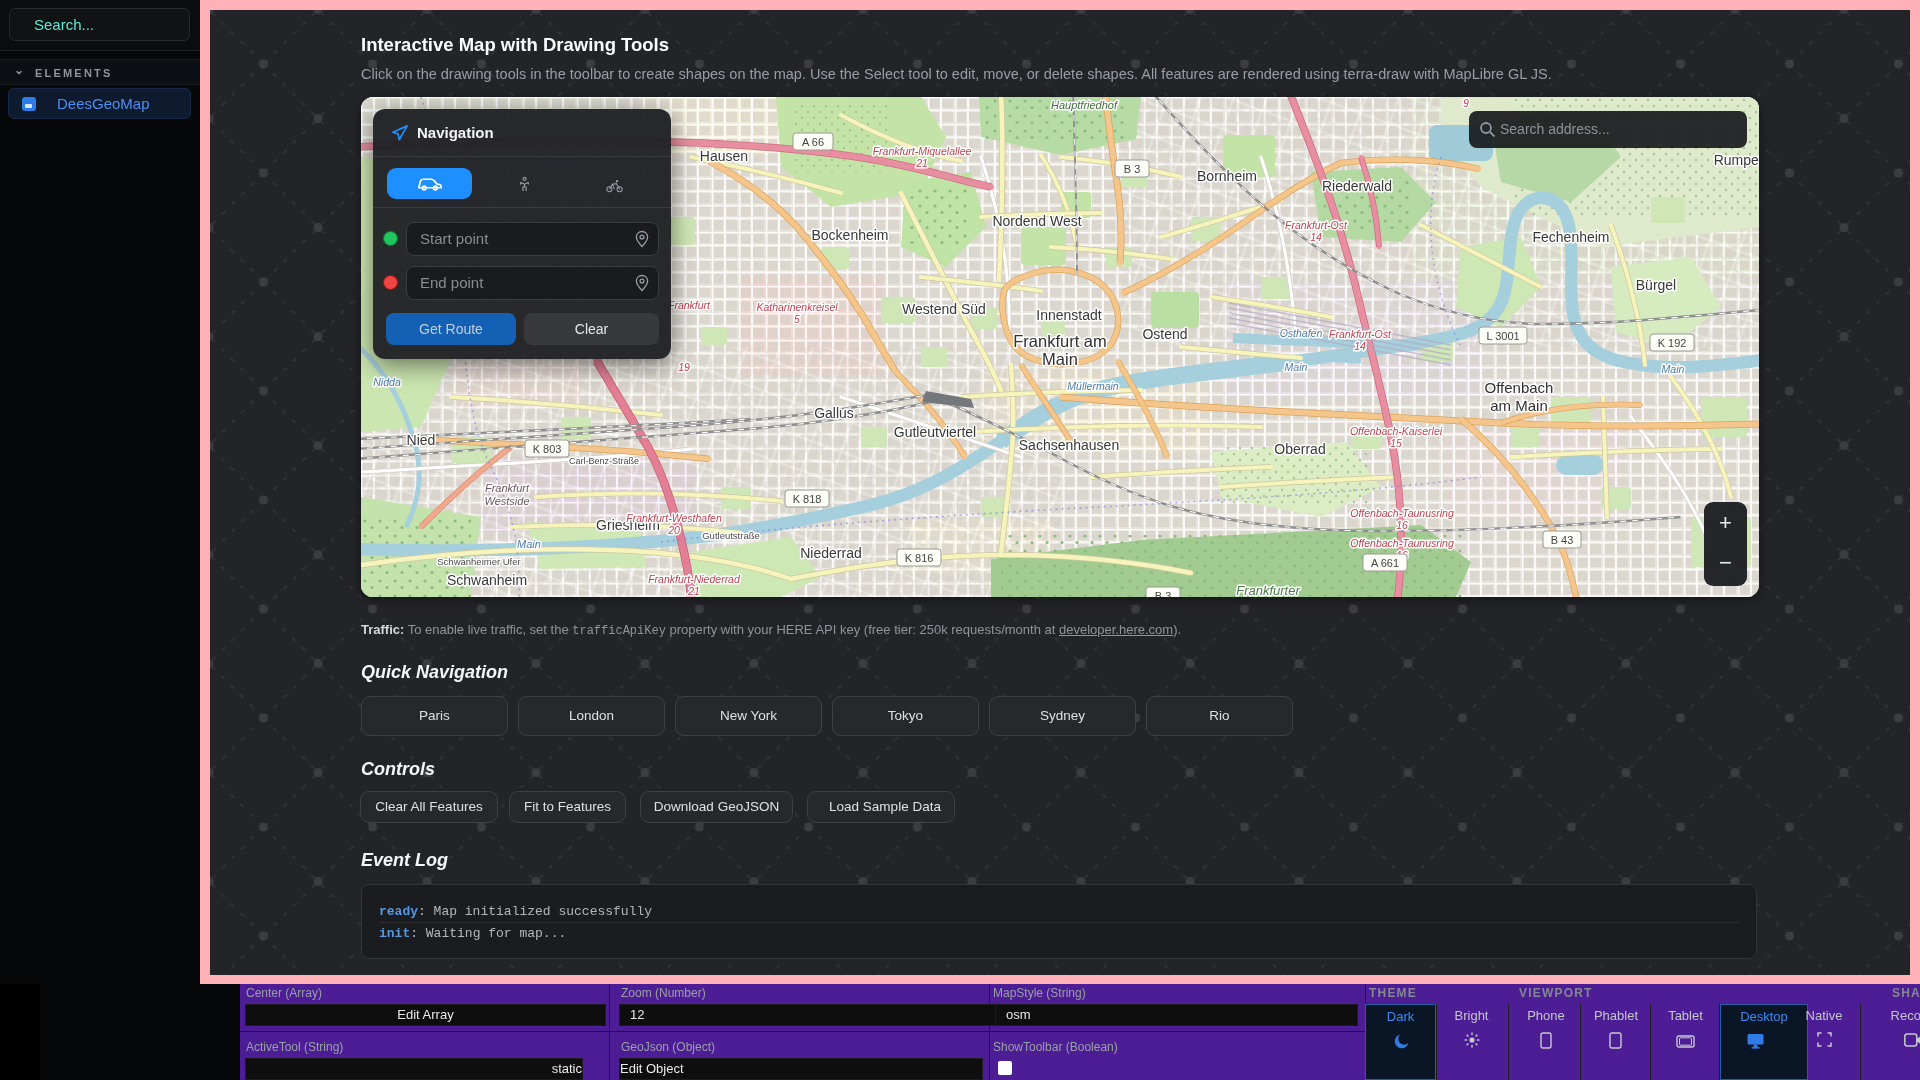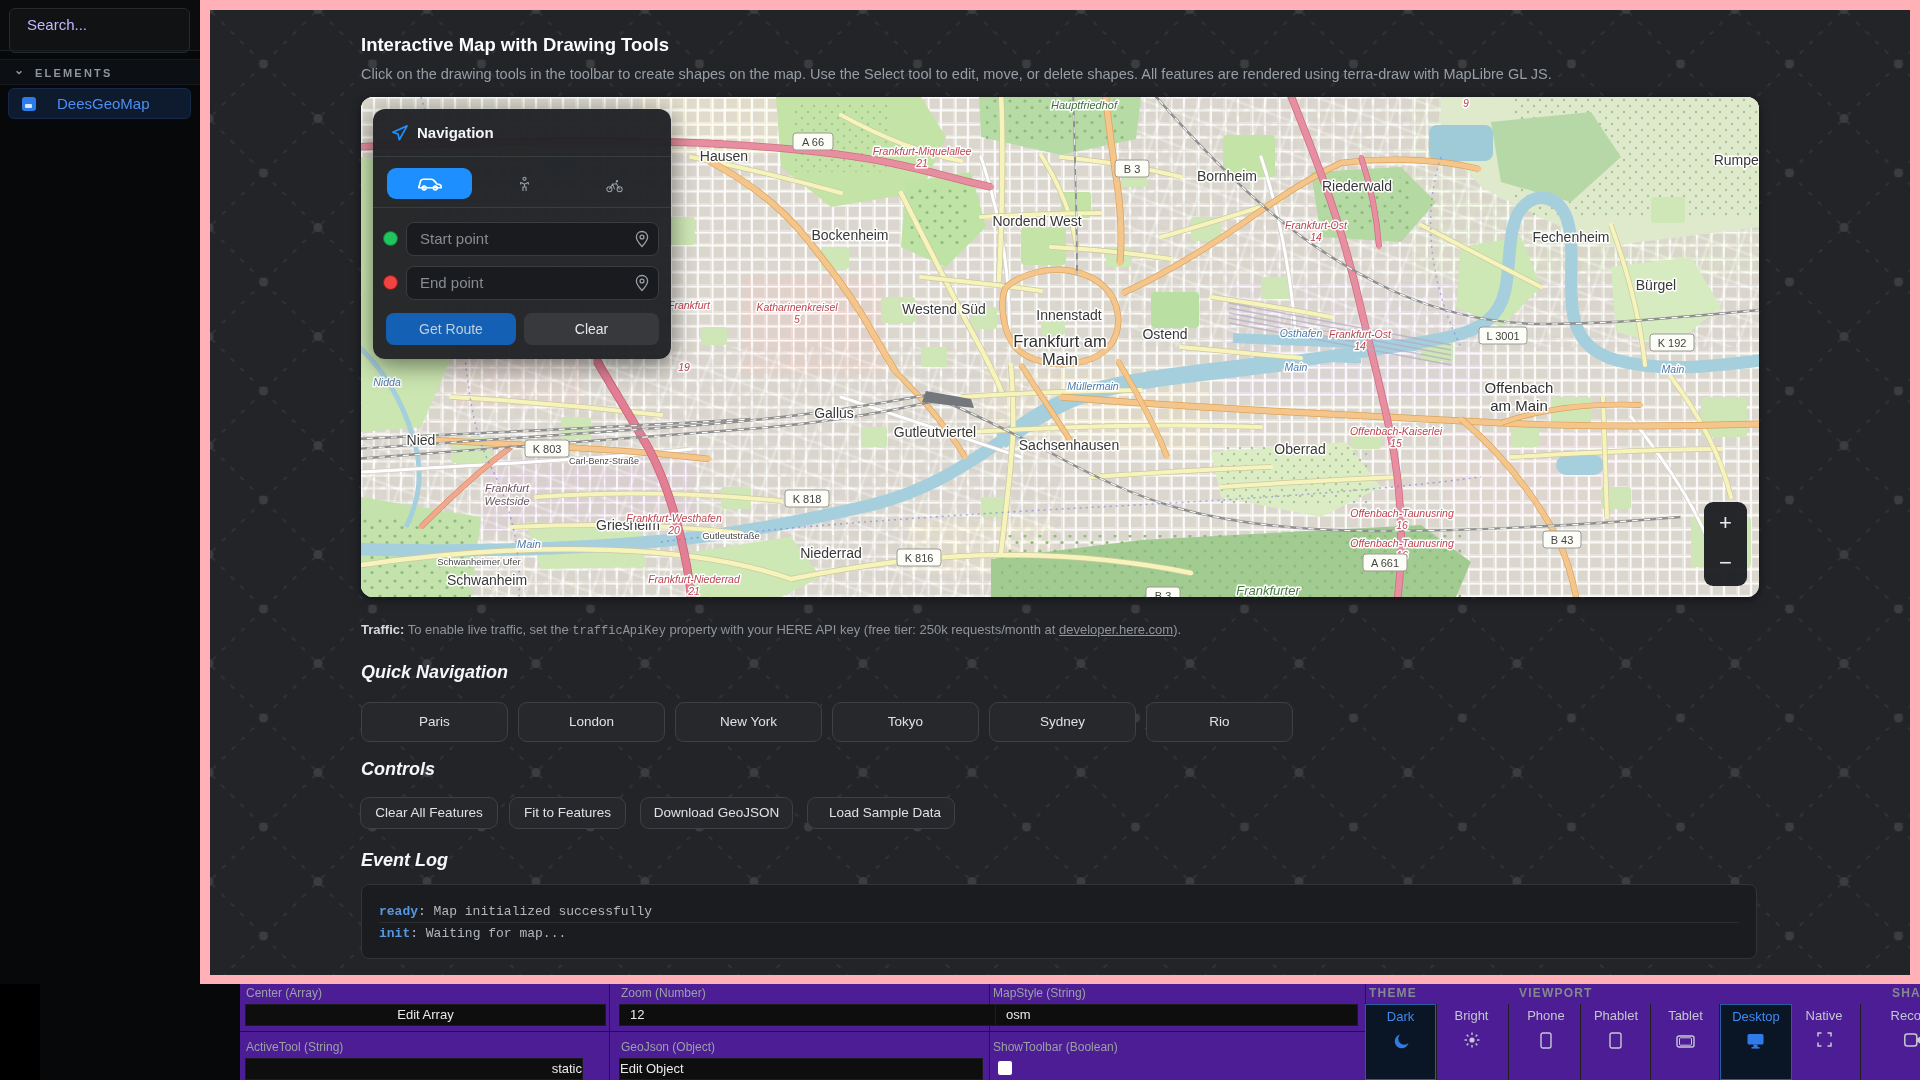--- a/index.html
+++ b/index.html
@@ -1,37 +1,37 @@
 <!DOCTYPE html>
 <html><head>
 <meta charset="utf-8">
 <style>
   * { margin:0; padding:0; box-sizing:border-box; }
   html,body { width:1920px; height:1080px; overflow:hidden; background:#000; font-family:"Liberation Sans",sans-serif; }
   #root { position:relative; width:1920px; height:1080px; }
   .abs { position:absolute; }
   
   #sidebar { left:0; top:0; width:200px; height:984px; background:#060809; }
-  #search { left:9px; top:8px; width:181px; height:45px; background:#101214; border:1px solid #26292d; border-radius:6px; color:#c4b5fd; font-size:15px; line-height:31px; padding-left:17px; }
+  #search { left:9px; top:8px; width:181px; height:33px; background:#101214; border:1px solid #26292d; border-radius:6px; color:#5eead4; font-size:15px; line-height:31px; padding-left:24px; }
   #sb-div { left:0; top:50px; width:200px; height:1px; background:#1d2023; }
   #el-row { left:0; top:59px; width:200px; height:26px; background:#0c0f13; border-top:1px solid #171a1e; border-bottom:1px solid #171a1e; color:#8f959c; font-size:11px; letter-spacing:2.2px; font-weight:700; line-height:26px; }
   #el-row .chev { position:absolute; left:14px; top:-3px; font-size:12px; letter-spacing:0; color:#8f959c; line-height:26px; }
   #el-row span.t { position:absolute; left:35px; top:0; }
   #item { left:8px; top:88px; width:183px; height:31px; background:#0e1b2f; border:1px solid #16294a; border-radius:6px; }
   #item .ic { position:absolute; left:13px; top:8px; width:14px; height:14px; background:#2e7ce8; border-radius:3px; }
   #item .ic:after { content:""; position:absolute; left:2.5px; top:6.5px; width:7px; height:4.5px; background:#d8e8ff; border-radius:1px; }
   #item .tx { position:absolute; left:48px; top:0; line-height:30px; color:#4e8df2; font-size:15px; }
   
   #frame { left:200px; top:0; width:1720px; height:984px; background:#ffb1b7; }
   #canvas { position:absolute; left:10px; top:10px; width:1700px; height:965px; background:#232428; overflow:hidden; }
   
   h1 { color:#fbfcfd; font-size:18.5px; font-weight:700; }
   .desc { color:#989ea6; font-size:14.5px; }
   h2 { color:#f4f6f8; font-size:18px; font-weight:700;font-style:italic; }
-  .btn { position:absolute; background:#26282c; border:1px solid #3e4045; border-radius:9px; color:#dde0e4; font-size:13.5px; text-align:center;margin-top:6px; }
+  .btn { position:absolute; background:#26282c; border:1px solid #3e4045; border-radius:9px; color:#dde0e4; font-size:13.5px; text-align:center; }
   .qb { height:40px; line-height:38px; }
   .cb { height:32px; line-height:30px; }
   
   #traffic { color:#8f949b; font-size:13px; }
   #traffic b { color:#d4d7db; }
   #traffic code { font-family:"Liberation Mono",monospace; font-size:12px; }
   #traffic u { text-decoration:underline; }
   
   #log { background:#1b1c1f; border:1px solid #323438; border-radius:8px; }
   #log .ln { position:absolute; left:17px; font-family:"Liberation Mono",monospace; font-size:13px; color:#b3b7bc; }
@@ -461,20 +461,27 @@
             </svg>
           <div class="dot" style="top:166px; background:#ee4444; border:1px solid #a31212;"></div>
           <div class="ninput" style="top:157px;">End point</div>
           <svg class="abs" style="left:260px;top:165px" width="18" height="18" viewBox="0 0 24 24">
               <path d="M12 2 C7.6 2 4.5 5.2 4.5 9.3 C4.5 14 12 22 12 22 C12 22 19.5 14 19.5 9.3 C19.5 5.2 16.4 2 12 2 Z" fill="none" stroke="#9aa0a7" stroke-width="1.7"></path>
               <circle cx="12" cy="9.3" r="2.6" fill="none" stroke="#9aa0a7" stroke-width="1.7"></circle>
             </svg>
           <div class="act" id="getroute">Get Route</div>
           <div class="act" id="clearbtn">Clear</div>
         </div>
+        <div id="searchbox" class="abs">
+          <svg class="abs" style="left:10px;top:10px" width="17" height="17" viewBox="0 0 17 17">
+              <circle cx="7" cy="7" r="5" fill="none" stroke="#8d939b" stroke-width="1.8"></circle>
+              <line x1="11" y1="11" x2="15.5" y2="15.5" stroke="#8d939b" stroke-width="1.8"></line>
+            </svg>
+          <span class="tx">Search address...</span>
+        </div>
         <div id="zoomctl" class="abs">
             <div class="z" style="top:0">+</div>
             <div class="z" style="top:40px">−</div>
           </div>
       </div>
 
       <div id="traffic" class="abs" style="left:151px; top:612px;"><b>Traffic:</b> To enable live traffic, set the <code>trafficApiKey</code> property with your HERE API key (free tier: 250k requests/month at <u>developer.here.com</u>).</div>
 
       <h2 class="abs" style="left:151px; top:652px;">Quick Navigation</h2>
       <div class="btn qb" style="left:151px; top:686px; width:147px;">Paris</div>
@@ -564,21 +571,21 @@
           <rect x="1" y="1" width="11" height="15" rx="2" fill="none" stroke="#c5c9ce" stroke-width="1.4"></rect>
         </svg>
       </div>
     <div class="cell" style="left:1611px; width:69px;">
         <div class="t">Tablet</div>
       <svg class="abs" style="left:25px;top:31px" width="19" height="13" viewBox="0 0 19 13">
           <rect x="1" y="1" width="17" height="11" rx="2" fill="none" stroke="#c5c9ce" stroke-width="1.4"></rect>
           <rect x="3.5" y="2.8" width="12" height="7.4" rx="1" fill="none" stroke="#c5c9ce" stroke-width="1"></rect>
         </svg>
       </div>
-    <div class="cell sel" style="left:1680px; width:72px;">
+    <div class="cell sel" style="left:1680px; width:88px;">
         <div class="t">Desktop</div>
       <svg class="abs" style="left:26px;top:28px" width="17" height="16" viewBox="0 0 17 16">
           <rect x="0.5" y="1" width="16" height="10.5" rx="1.5" fill="#2f7ce8"></rect>
           <rect x="6.5" y="11.5" width="4" height="2.5" fill="#2f7ce8"></rect>
           <rect x="4.5" y="14" width="8" height="1.6" fill="#2f7ce8"></rect>
         </svg>
       </div>
     <div class="cell" style="left:1749px; width:70px;">
         <div class="t">Native</div>
       <svg class="abs" style="left:28px;top:28px" width="15" height="15" viewBox="0 0 15 15">

